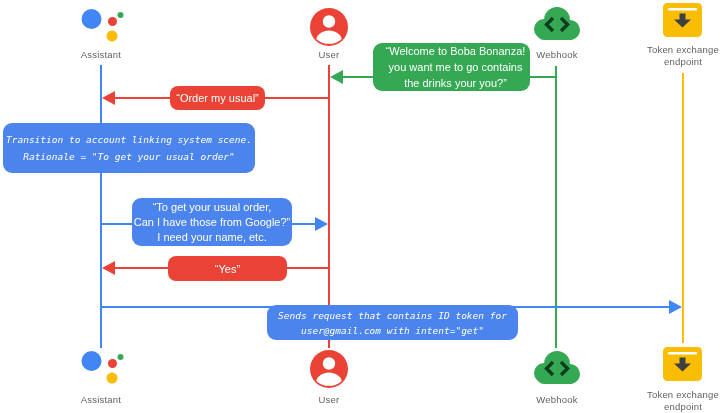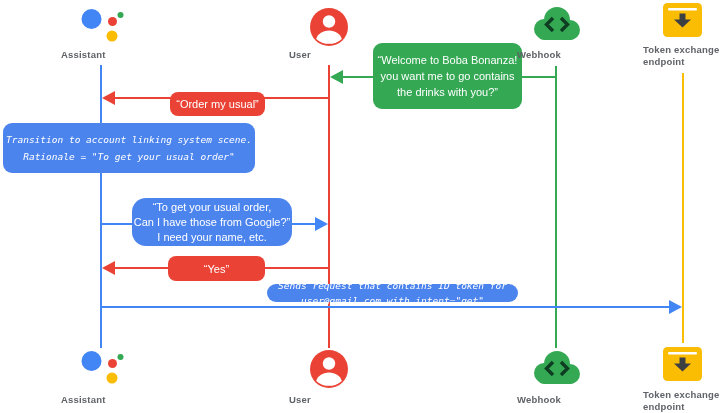--- a/index.html
+++ b/index.html
@@ -24,22 +24,22 @@
     justify-content:center;align-items:center;text-align:center;
     font-size:11px;line-height:16px;border-radius:9px;
   }
   .b-green{background:#34A853;}
   .b-red{background:#EA4335;border-radius:8px;}
   .b-blue{background:#4C84EE;}
   .mono{font-family:"DejaVu Sans Mono",monospace;font-style:italic;font-size:9.5px;line-height:17px;}
   .lh15{line-height:15px;}
   
   .actor-label{
-    position:absolute;z-index:4;width:80px;text-align:left;color:#5F6368;
-    font-size:9.5px;font-weight:700;letter-spacing:.2px;line-height:11.5px;
+    position:absolute;z-index:4;width:80px;text-align:center;color:#5F6368;
+    font-size:9.5px;font-weight:400;letter-spacing:.2px;line-height:11.5px;
   }
   .icon{position:absolute;z-index:4;line-height:0;}
 </style>
 </head>
 <body>
 
 <div class="diagram">
 
   <div class="lifeline ll-blue" style="left:100px;top:65px;height:283px;"></div>
   <div class="lifeline ll-red" style="left:328px;top:65px;height:283px;"></div>
@@ -54,46 +54,46 @@
 
   <div class="hline h-blue" style="left:101px;top:223px;width:216px;"></div>
   <div class="head head-right-blue" style="left:315px;top:217px;"></div>
 
   <div class="hline h-red" style="left:113px;top:267px;width:215px;"></div>
   <div class="head head-left-red" style="left:102px;top:261px;"></div>
 
   <div class="hline h-blue" style="left:101px;top:306px;width:568px;"></div>
   <div class="head head-right-blue" style="left:669px;top:300px;"></div>
 
-  <div class="bubble b-green" style="left:373px;top:43px;width:149px;height:66px;">
+  <div class="bubble b-green" style="left:373px;top:43px;width:149px;height:48px;padding-left:8px;">
     <div>“Welcome to Boba Bonanza!</div>
     <div>you want me to go contains</div>
-    <div>the drinks with you?”</div>
+    <div>the drinks your you?”</div>
   </div>
 
-  <div class="bubble b-red" style="left:170px;top:92px;width:95px;height:24px;text-align:right;">
+  <div class="bubble b-red" style="left:170px;top:86px;width:95px;height:24px;text-align:right;">
     <div>“Order my usual”</div>
   </div>
 
   <div class="bubble b-blue mono" style="left:3px;top:123px;width:252px;height:50px;text-align:center;">
     <div>Transition to account linking system scene.</div>
     <div>Rationale = "To get your usual order"</div>
   </div>
 
-  <div class="bubble b-blue lh15" style="left:132px;top:198px;width:160px;height:48px;border-radius:14px;">
+  <div class="bubble b-blue lh15" style="left:132px;top:198px;width:160px;height:48px;">
     <div>“To get your usual order,</div>
     <div>Can I have those from Google?”</div>
     <div>I need your name, etc.</div>
   </div>
 
-  <div class="bubble b-red" style="left:168px;top:256px;width:97px;height:25px;">
+  <div class="bubble b-red" style="left:168px;top:256px;width:119px;height:25px;">
     <div>“Yes”</div>
   </div>
 
-  <div class="bubble b-blue mono" style="left:267px;top:284px;width:251px;height:18px;line-height:15px;">
+  <div class="bubble b-blue mono" style="left:267px;top:305px;width:251px;height:35px;line-height:15px;">
     <div>Sends request that contains ID token for</div>
     <div>user@gmail.com with intent="get"</div>
   </div>
 
   <div class="icon" style="left:79px;top:5px;">
     <svg width="46" height="42" viewBox="0 0 46 42">
       <circle cx="12.5" cy="14" r="10" fill="#4285F4"></circle>
       <circle cx="41.5" cy="10" r="3" fill="#34A853"></circle>
       <circle cx="33.5" cy="16.5" r="4.5" fill="#EA4335"></circle>
       <circle cx="33" cy="31" r="5.5" fill="#FBBC04"></circle>

